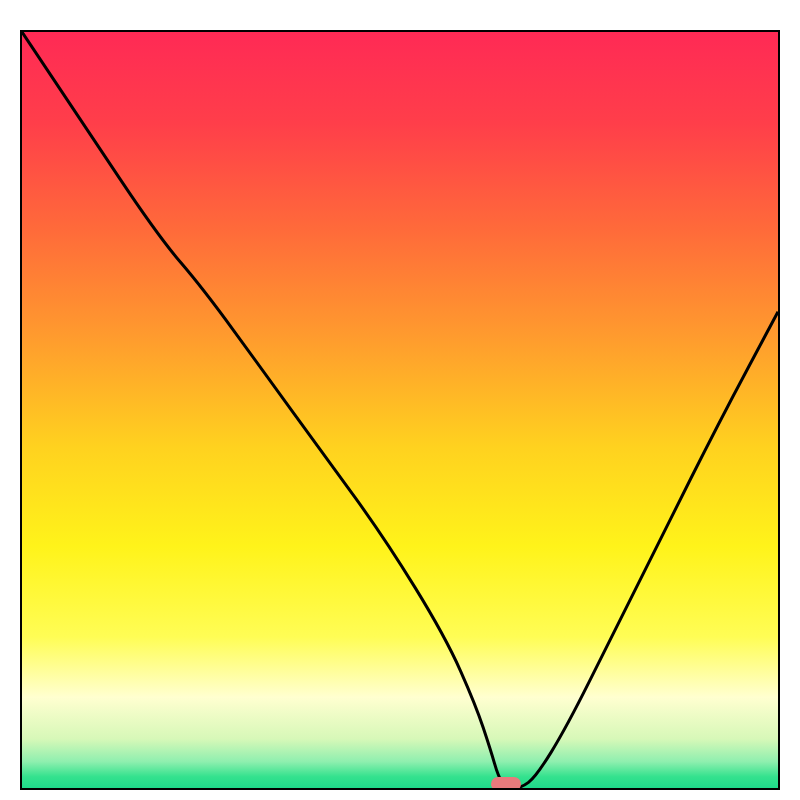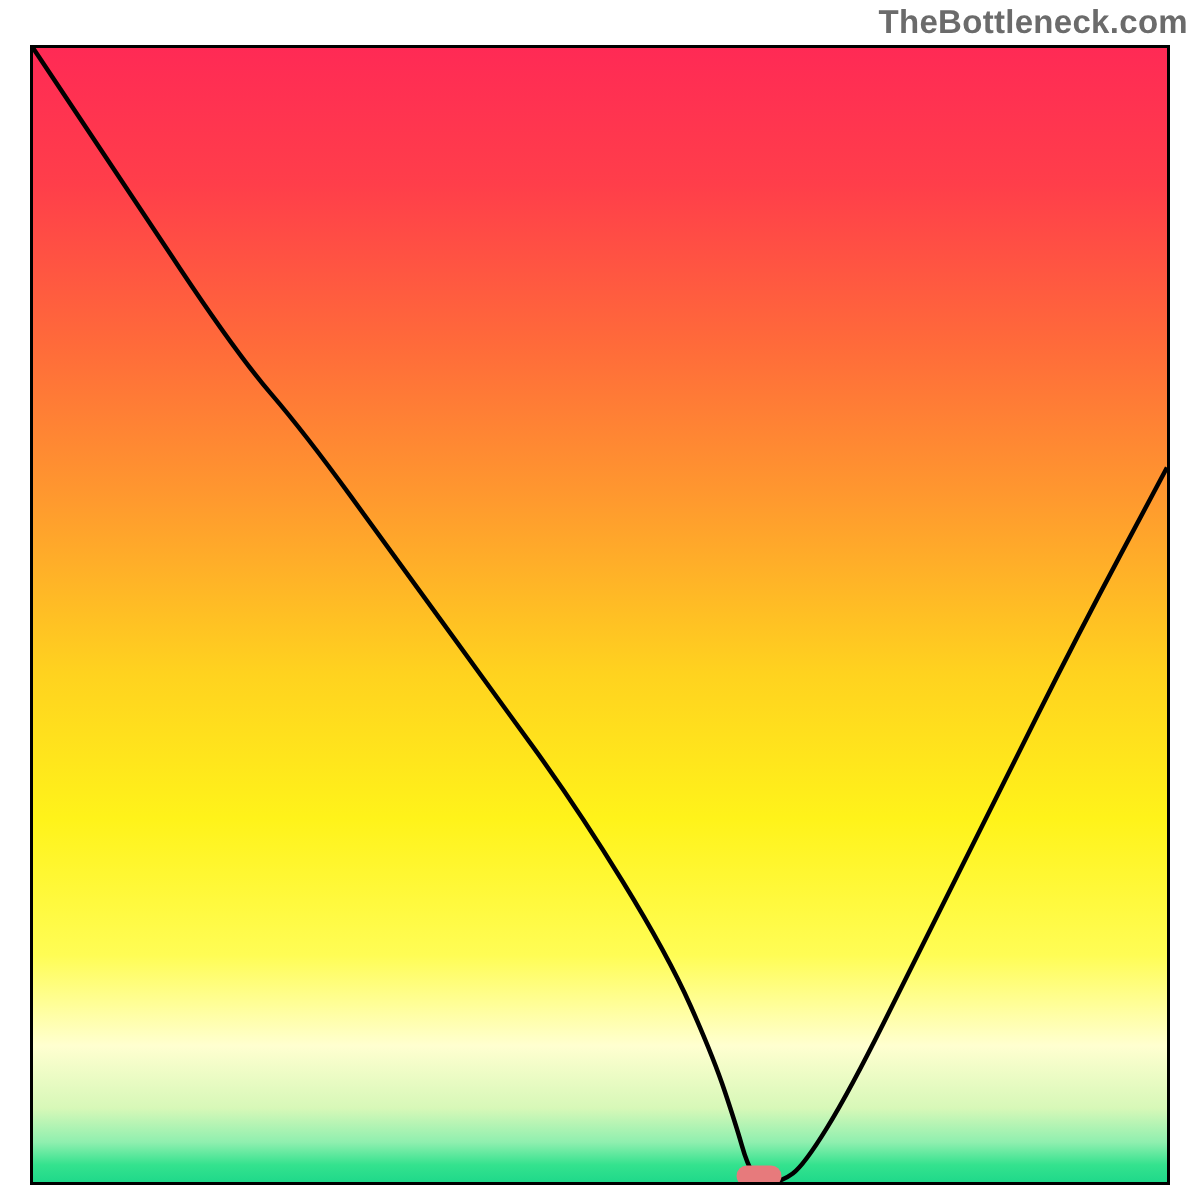--- a/index.html
+++ b/index.html
@@ -49,21 +49,20 @@
     height: 14px;
     border-radius: 7px;
     transform: translate(-50%, -50%);
   }
 </style>
 </head>
 <body>
 
 <div class="stage">
 
-  <div class="watermark">TheBottleneck.com</div>
 
   <div class="frame" id="frame">
     <svg class="gradient" id="gradsvg" viewBox="0 0 756 756" preserveAspectRatio="none">
       <defs>
         <linearGradient id="bg" x1="0" y1="0" x2="0" y2="1">
             <stop offset="0%" stop-color="#ff2a55"></stop>
             <stop offset="12%" stop-color="#ff3e4a"></stop>
             <stop offset="26%" stop-color="#ff6a3a"></stop>
             <stop offset="40%" stop-color="#ff9a2e"></stop>
             <stop offset="55.00000000000001%" stop-color="#ffd21f"></stop>

